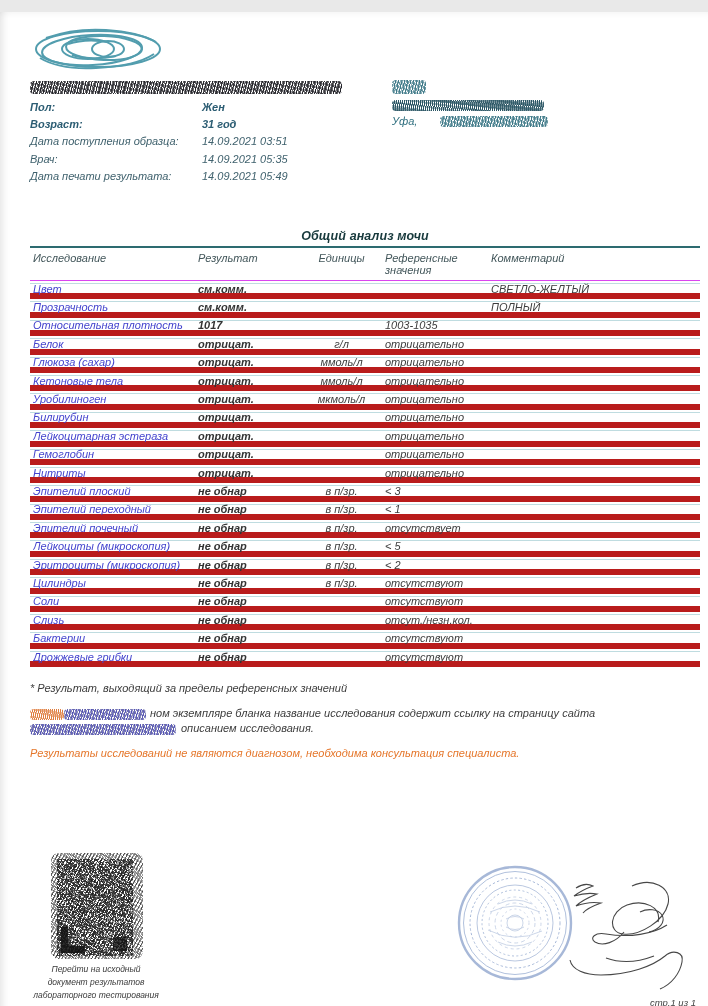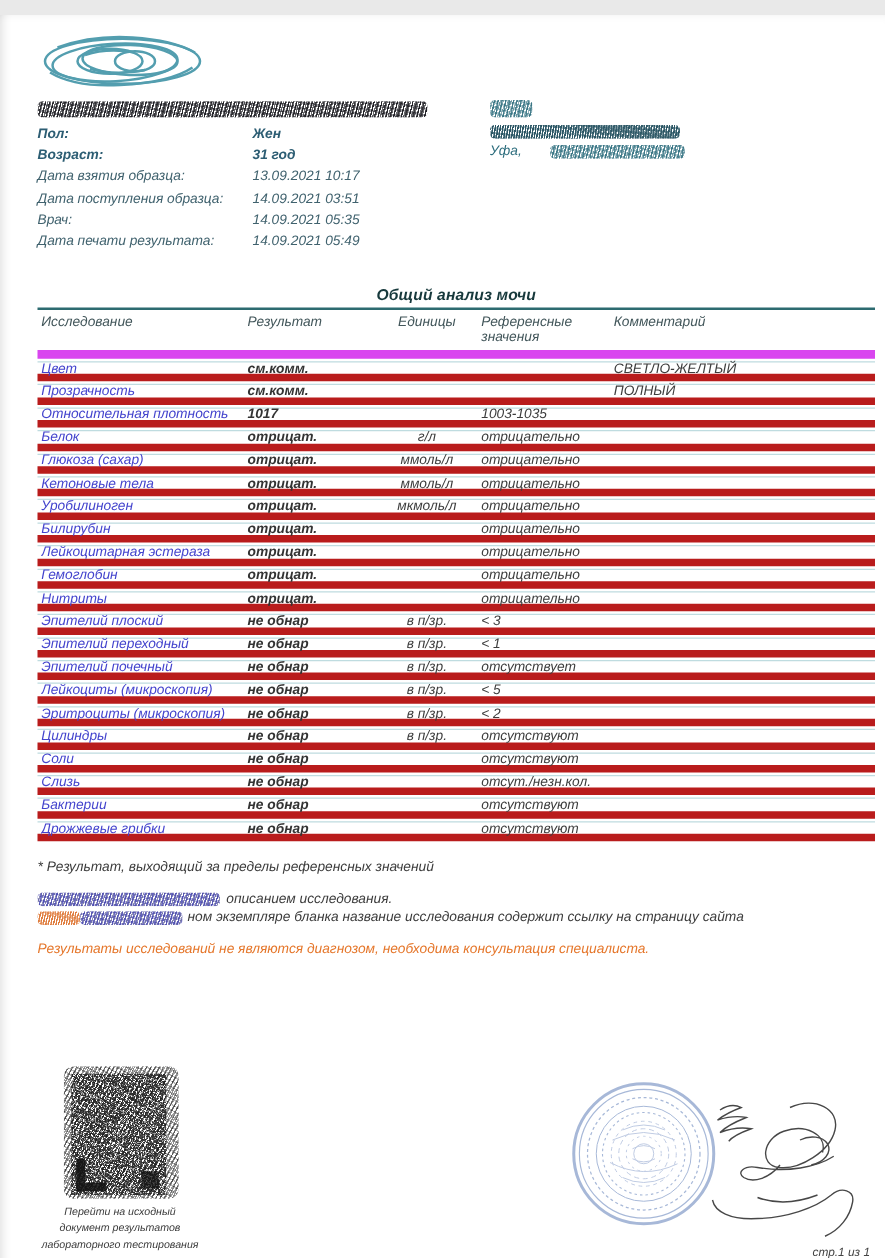--- a/index.html
+++ b/index.html
@@ -53,21 +53,21 @@
   .clinic { position:absolute; left:392px; top:68px; font-size:11px; color:#2e6e7e; line-height:13px; }
   .clinic-l1 { width:34px; height:14px; }
   .clinic-l2 { width:152px; height:11px; margin-top:6px; }
   .clinic-l3 { margin-top:4px; display:flex; align-items:center;gap:21px; }
   .clinic-l3 .redact { width:108px; height:11px; margin-left:2px; }
   
   .section { position:absolute; left:30px; top:217px; width:670px; }
   .title { font-size:12.5px; font-weight:700; color:#17393c; padding-bottom:3px;
            border-bottom:2px solid #2d6b70; letter-spacing:.1px;text-align:center; }
   .thead { display:flex; font-size:11px; color:#42565a; padding:4px 0 4px 3px;
-           border-bottom:7px solid #d946ef; align-items:flex-start; }
+           border-bottom:1px solid #d946ef; align-items:flex-start; }
   .rows  { margin-top:2px; }
   .row { display:flex; box-sizing:border-box; height:16.4px; margin-bottom:2px;
          border-top:1px solid #bfdce0; border-bottom:6px solid #b91c1c;
          font-size:11px; align-items:center; padding-left:3px; }
   .c-name    { width:165px; color:#4343cd; white-space:nowrap; overflow:hidden; }
   .c-result  { width:100px; font-weight:700; color:#333333; }
   .c-units   { width:87px;  text-align:center; color:#3d3d3d; }
   .c-ref     { width:106px; color:#3d3d3d; white-space:nowrap; }
   .c-comment { flex:1; color:#3d3d3d; }
   .thead .c-name, .thead .c-result, .thead .c-units, .thead .c-ref, .thead .c-comment
@@ -127,24 +127,20 @@
         <span class="lbl bold">Пол:</span>
         <span class="val bold">Жен</span>
       </div>
 
       <div class="info-row">
         <span class="lbl bold">Возраст:</span>
         <span class="val bold">31 год</span>
       </div>
 
 
-      <div class="info-row">
-        <span class="lbl">Дата взятия образца:</span>
-        <span class="val">13.09.2021 10:17</span>
-      </div>
 
       <div class="info-row">
         <span class="lbl">Дата поступления образца:</span>
         <span class="val">14.09.2021 03:51</span>
       </div>
 
       <div class="info-row">
         <span class="lbl">Врач:</span>
         <span class="val">14.09.2021 05:35</span>
       </div>
@@ -345,24 +341,24 @@
           <span class="c-units"></span>
           <span class="c-ref">отсутствуют</span>
           <span class="c-comment"></span>
         </div>
 
     </div>
 
     <div class="notes">
       <div class="asterisk-note">* Результат, выходящий за пределы референсных значений</div>
       <div class="note-line">
+        <span class="redact redact-orange frag-orange"></span><span class="redact redact-purple frag-gray"></span><span>ном экземпляре бланка название исследования содержит ссылку на страницу сайта</span>
+      </div>
+      <div class="note-line">
         <span class="redact redact-purple frag-l2"></span><span>описанием исследования.</span>
-      </div>
-      <div class="note-line">
-        <span class="redact redact-orange frag-orange"></span><span class="redact redact-purple frag-gray"></span><span>ном экземпляре бланка название исследования содержит ссылку на страницу сайта</span>
       </div>
       <div class="disclaimer">Результаты исследований не являются диагнозом, необходима консультация специалиста.</div>
     </div>
   </div>
 
   <div class="qr-block">
     <svg width="76" height="97">
       <filter id="f-qr" x="-10%" y="-10%" width="120%" height="120%">
         <feTurbulence type="fractalNoise" baseFrequency="0.45 0.4" numOctaves="4" seed="11"></feTurbulence>
         <feComponentTransfer>

